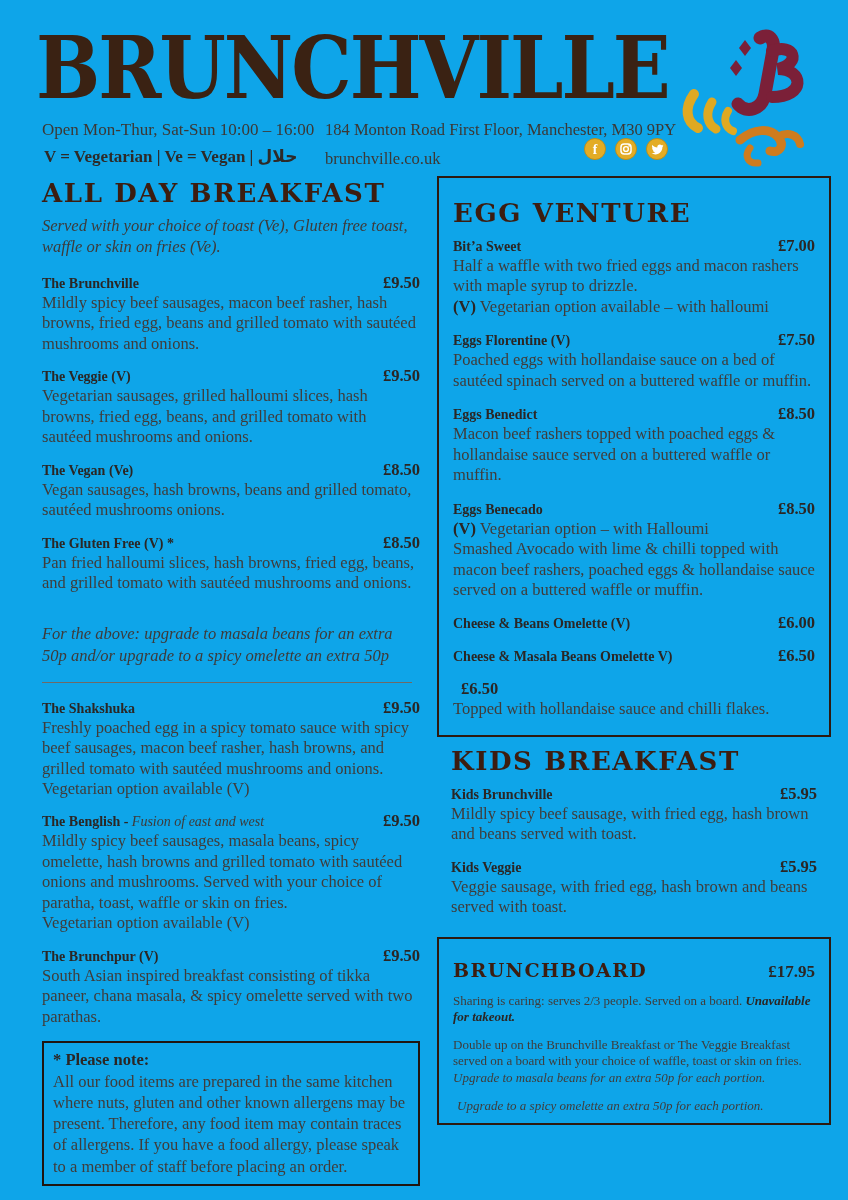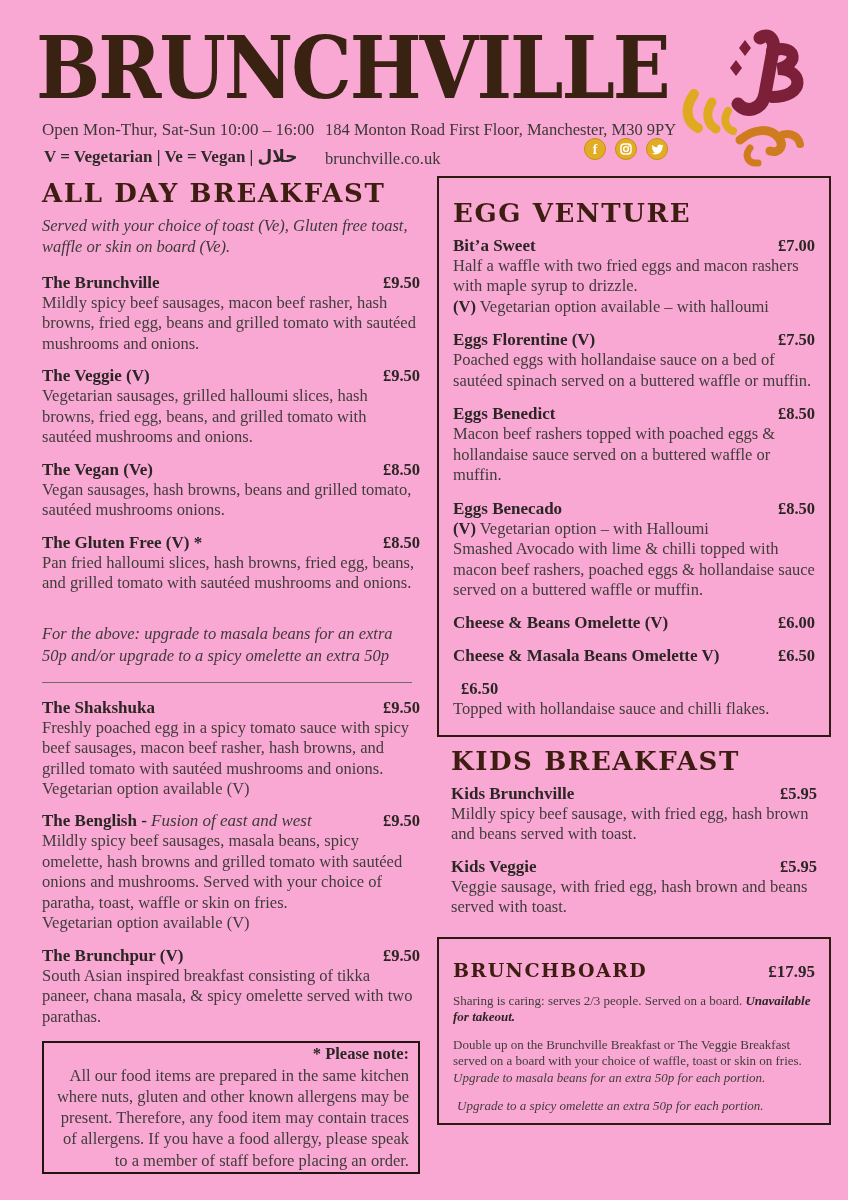--- a/index.html
+++ b/index.html
@@ -1,18 +1,18 @@
 <!DOCTYPE html>
 <html><head>
 <meta charset="utf-8">
 <style>
   *{margin:0;padding:0;box-sizing:border-box}
   html,body{background:#ffffff}
   body{width:848px;height:1200px;font-family:"Liberation Serif",serif;}
-  .page{position:relative;width:848px;height:1200px;background:#f9a8d4;overflow:hidden}
+  .page{position:relative;width:848px;height:1200px;background:#0ea5e9;overflow:hidden}
 
   .title{position:absolute;left:36px;top:26px;font-family:"DejaVu Serif",serif;font-weight:800;
          font-size:76px;line-height:1;color:#3a2213;letter-spacing:-2px;white-space:nowrap;
          transform:scaleY(1.12);transform-origin:left top}
   .logo{position:absolute;left:672px;top:18px}
 
   .hours{position:absolute;left:42px;top:120px;font-size:17px;color:#3c3835}
   .legend{position:absolute;left:44px;top:146px;font-size:17px;font-weight:bold;color:#2e2a28}
   .halal{font-family:"DejaVu Sans",sans-serif;font-weight:bold}
   .address{position:absolute;left:325px;top:120px;font-size:16.5px;color:#3c3835}
@@ -22,30 +22,30 @@
 
   .col-left{position:absolute;left:42px;top:178px;width:378px}
   .col-right{position:absolute;left:437px;top:176px;width:394px}
 
   h2.sec{font-family:"DejaVu Serif",serif;font-size:26px;font-weight:800;color:#3c1d10;
          letter-spacing:1.6px;margin-bottom:8px}
   .intro{font-style:italic;font-size:16.5px;color:#3e3a39;line-height:1.27;margin-bottom:15px}
 
   .mi{margin-bottom:12px}
   .mi-row{display:flex;justify-content:space-between;align-items:baseline}
-  .mi-name{font-weight:bold;font-size:17px;color:#2b2624}
+  .mi-name{font-weight:bold;font-size:14px;color:#2b2624}
   .mi-sub{font-weight:normal;font-style:italic;color:#3e3a39}
   .mi-price{font-weight:bold;font-size:16.5px;color:#2b2624;margin-left:8px;white-space:nowrap}
   .mi-desc{font-size:16.5px;color:#403c3a;line-height:1.24}
   .vtag{color:#2b2624}
 
   .upgrade{font-style:italic;font-size:16.5px;color:#3e3a39;line-height:1.28;margin-top:30px}
   hr.div{border:none;border-top:1px solid #6f6a66;margin:16px 8px 15px 0}
 
-  .notebox{border:2px solid #201510;margin-top:14px;padding:1px 9px;text-align:right}
+  .notebox{border:2px solid #201510;margin-top:14px;padding:7px 9px;text-align:left}
   .nb-title{font-weight:bold;font-size:16.5px;color:#2b2624;margin-bottom:1px}
   .nb-body{font-size:16.5px;color:#403c3a;line-height:1.28}
 
   .box{border:2px solid #2d1a10;padding:20px 14px}
   .egg{padding-bottom:2px}
   .egg .mi{margin-bottom:13px}
   .kids{padding:9px 14px 4px}
   .board{margin-top:3px;padding-bottom:8px}
   .board-h{font-family:"DejaVu Serif",serif;font-size:19px;font-weight:800;color:#3c1d10;letter-spacing:1.4px}
   .board-price{font-weight:bold;font-size:17px;color:#2b2624}
@@ -111,21 +111,21 @@
     <span class="sico">
       <svg viewBox="0 0 24 24" width="22" height="22">
         <circle cx="12" cy="12" r="11.5" fill="#e3ac25" stroke="#c08d14" stroke-width="1"></circle>
         <path fill="#ffffff" d="M19 8.3c-.5.2-1 .4-1.5.4.5-.3 1-.8 1.2-1.4-.5.3-1.1.5-1.7.7-.5-.5-1.2-.9-2-.9-1.5 0-2.7 1.2-2.7 2.7 0 .2 0 .4.1.6-2.2-.1-4.2-1.2-5.5-2.8-.2.4-.4.8-.4 1.3 0 .9.5 1.8 1.2 2.3-.4 0-.9-.1-1.2-.3 0 1.3.9 2.4 2.2 2.7-.2.1-.5.1-.7.1-.2 0-.4 0-.5-.1.4 1.1 1.4 1.9 2.6 1.9-1 .7-2.1 1.2-3.4 1.2h-.7c1.2.8 2.6 1.2 4.2 1.2 5 0 7.7-4.1 7.7-7.7v-.4c.5-.3 1-.9 1.1-1.5z"></path>
       </svg>
     </span>
   </div>
 
   <section class="col-left">
     <h2 class="sec">ALL DAY BREAKFAST</h2>
-    <p class="intro">Served with your choice of toast (Ve), Gluten free toast, waffle or skin on board (Ve).</p>
+    <p class="intro">Served with your choice of toast (Ve), Gluten free toast, waffle or skin on fries (Ve).</p>
 
     <div class="mi">
       <div class="mi-row">
         <span class="mi-name">The Brunchville</span>
         <span class="mi-price">£9.50</span>
       </div>
       <div class="mi-desc">Mildly spicy beef sausages, macon beef rasher, hash browns, fried egg, beans and grilled tomato with sautéed mushrooms and onions.</div>
     </div>
 
     <div class="mi">

